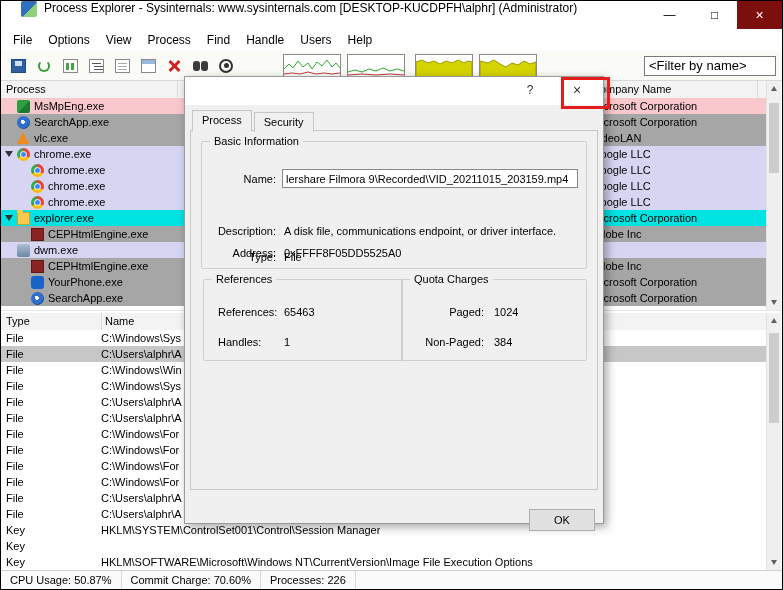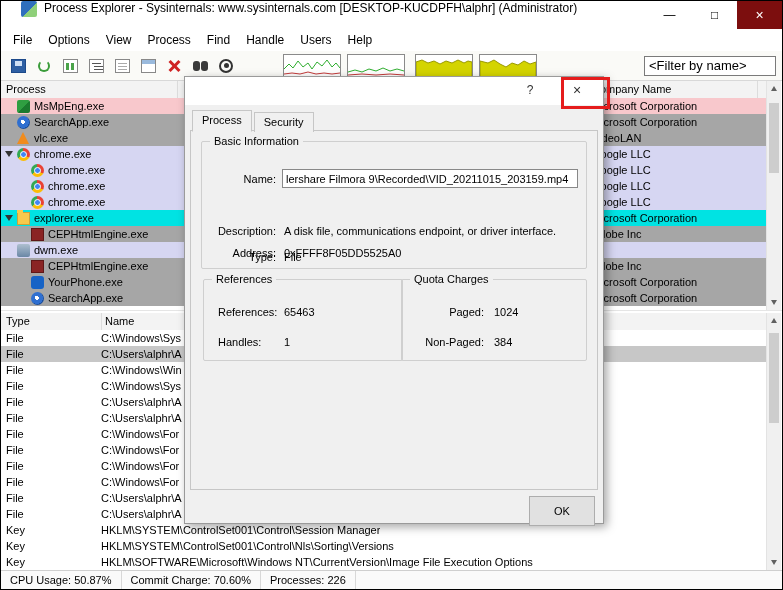--- a/index.html
+++ b/index.html
@@ -120,21 +120,21 @@
   .r1{top:31px;} .r2{top:61px;margin-top:48px;} .r3{top:83px;} .r4{top:105px;}
   .name-box{position:absolute;left:80px;top:27px;right:8px;height:19px;background:#fff;border:1px solid #888;
     line-height:18px;padding:0 3px;overflow:hidden;white-space:nowrap;box-sizing:border-box;}
   .g-refs{left:12px;width:178px;top:148px;height:80px;padding-left:20px;}
   .g-refs .fl{position:absolute;left:14px;}
   .g-refs .fv{position:absolute;left:80px;}
   .g-quota{left:210px;width:184px;top:148px;height:80px;}
   .g-quota .fl{position:absolute;left:10px;width:72px;text-align:right;}
   .g-quota .fv{position:absolute;left:92px;}
   .q1{top:26px;} .q2{top:56px;}
-  .ok-btn{position:absolute;left:344px;top:419px;width:66px;height:30px;background:#e1e1e1;border:1px solid #adadad;
+  .ok-btn{position:absolute;left:344px;top:432px;width:66px;height:22px;background:#e1e1e1;border:1px solid #adadad;
     font-size:11px;font-family:"Liberation Sans",sans-serif;}
 
   .annotation{position:absolute;left:560px;top:76px;width:43px;height:26px;border:3px solid #e51c1c;z-index:50;}
 </style>
 </head>
 <body>
 
 <div class="screen">
 
   <div class="titlebar">
@@ -349,21 +349,20 @@
       <div class="hrow">
         <div class="htype">File</div>
         <div class="hname">C:\Users\alphr\A</div>
       </div>
       <div class="hrow">
         <div class="htype">Key</div>
         <div class="hname">HKLM\SYSTEM\ControlSet001\Control\Session Manager</div>
       </div>
       <div class="hrow">
         <div class="htype">Key</div>
-        <div class="hname">HKLM\SYSTEM\ControlSet001\Control\Nls\Sorting\Versions</div>
       </div>
       <div class="hrow">
         <div class="htype">Key</div>
         <div class="hname">HKLM\SOFTWARE\Microsoft\Windows NT\CurrentVersion\Image File Execution Options</div>
       </div>
     </div>
   <div class="vscroll" style="top:312px;height:257px;">
     <div class="sarrow up"></div>
     <div class="sthumb" style="top:20px;height:90px;"></div>
     <div class="sarrow down"></div>

